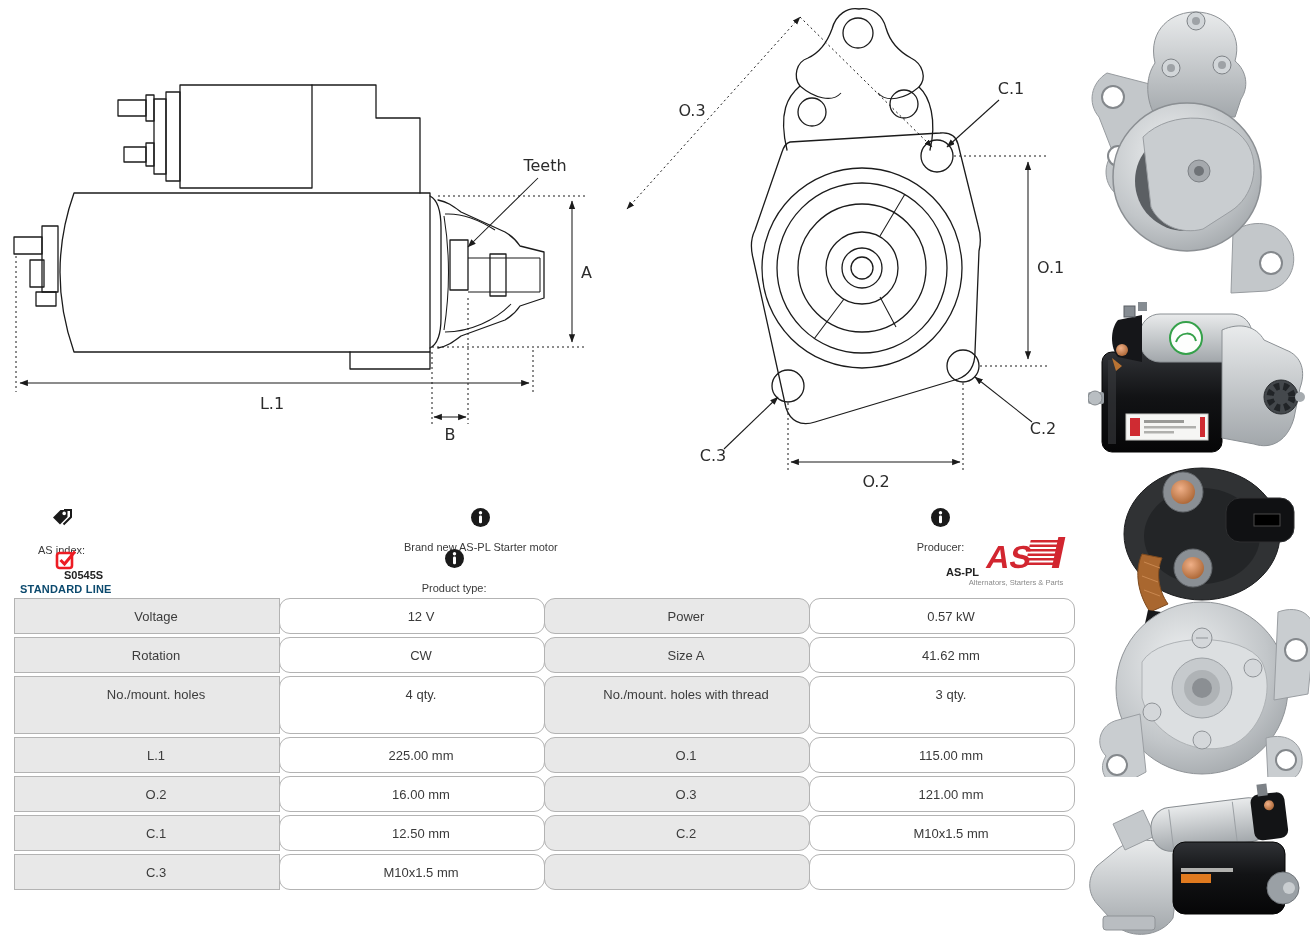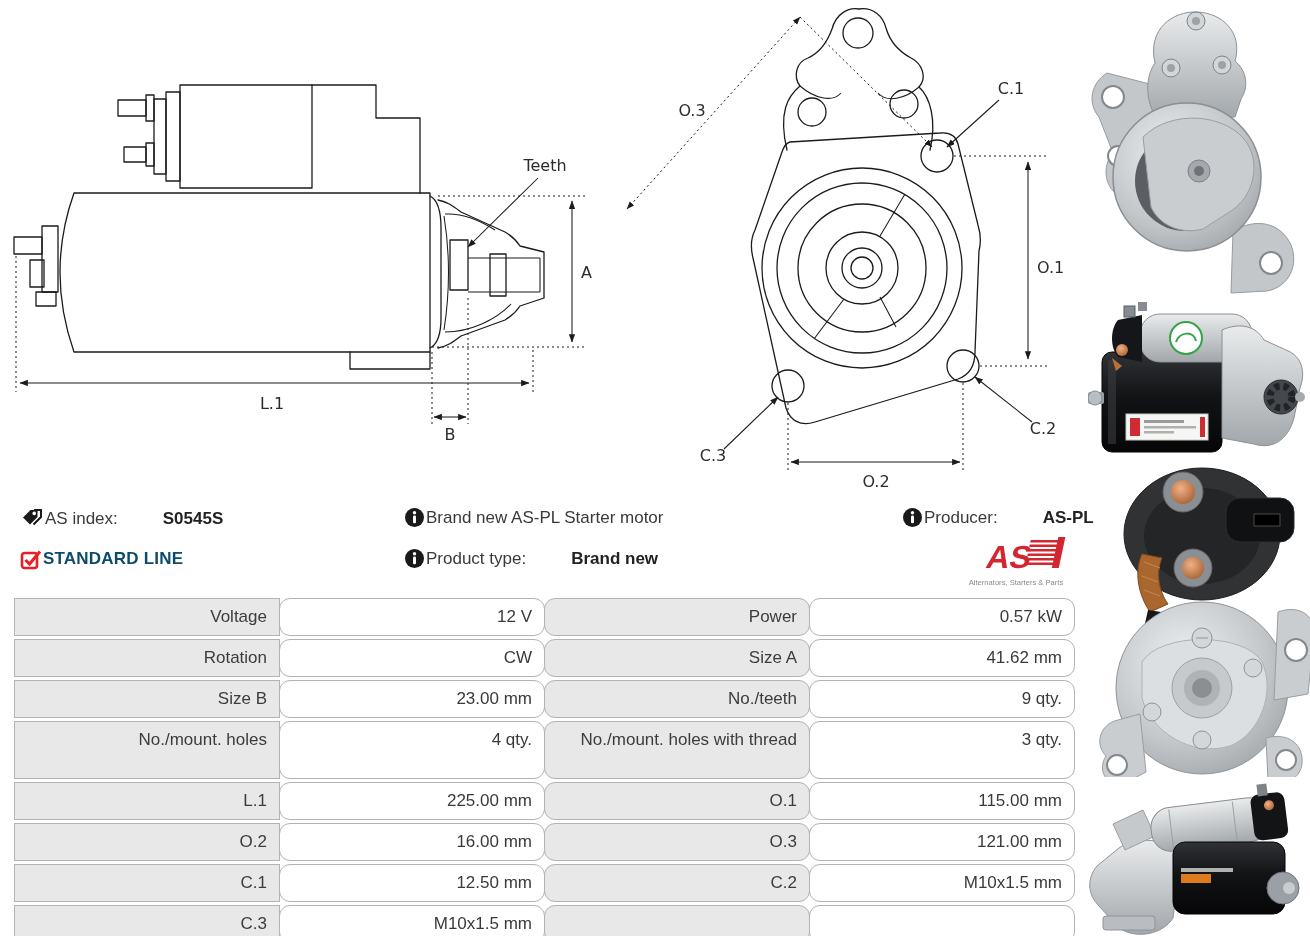--- a/index.html
+++ b/index.html
@@ -7,31 +7,31 @@
         font-family:"Liberation Sans",sans-serif;color:#3a3a3a;}
 
   
   .draw{position:absolute;}
   .ln{fill:none;stroke:#1b1b1b;stroke-width:1.3;stroke-linejoin:round;stroke-linecap:round;}
   .ln2{fill:none;stroke:#1b1b1b;stroke-width:1.05;}
   .dot{fill:none;stroke:#1b1b1b;stroke-width:1;stroke-dasharray:2 3;}
   .dlab{font-family:"DejaVu Sans",sans-serif;font-size:16px;fill:#2b2b2b;}
 
   
-  .info-item{position:absolute;display:flex;align-items:center;gap:1px;font-size:17px;white-space:nowrap;}
+  .info-item{position:absolute;display:flex;align-items:center;gap:13px;font-size:11px;white-space:nowrap;flex-direction:column;}
   .info-item b{color:#222;margin-left:44px;}
   .red{color:#0c4a6e;font-weight:bold;letter-spacing:.2px;}
   .as-logo{position:absolute;}
 
   
   .spec-table{position:absolute;left:14px;top:598px;width:1064px;}
   .spec-row{display:flex;margin-bottom:3px;}
   .cell{box-sizing:border-box;width:25%;border:1px solid #b3b3b3;
-        font-size:17px;line-height:21px;text-align:right;
-        padding:7px 12px 8px 30px;min-height:36px;}
+        font-size:13px;line-height:21px;text-align:center;
+        padding:7px 12px 0 30px;min-height:36px;}
   .cell + .cell{margin-left:-1px;border-radius:11px;}
   .lbl{background:#e8e8e8;color:#3c3c3c;}
   .val{background:#fff;color:#3a3a3a;}
   .spec-row.tall .cell{min-height:58px;}
 
   
   .photo{position:absolute;}
 </style>
 </head>
 <body>
@@ -334,26 +334,20 @@
       <div class="cell val">12 V</div>
       <div class="cell lbl">Power</div>
       <div class="cell val">0.57 kW</div>
     </div>
     <div class="spec-row">
       <div class="cell lbl">Rotation</div>
       <div class="cell val">CW</div>
       <div class="cell lbl">Size A</div>
       <div class="cell val">41.62 mm</div>
     </div>
-    <div class="spec-row">
-      <div class="cell lbl">Size B</div>
-      <div class="cell val">23.00 mm</div>
-      <div class="cell lbl">No./teeth</div>
-      <div class="cell val">9 qty.</div>
-    </div>
     <div class="spec-row tall">
       <div class="cell lbl">No./mount. holes</div>
       <div class="cell val">4 qty.</div>
       <div class="cell lbl">No./mount. holes with thread</div>
       <div class="cell val">3 qty.</div>
     </div>
     <div class="spec-row">
       <div class="cell lbl">L.1</div>
       <div class="cell val">225.00 mm</div>
       <div class="cell lbl">O.1</div>

